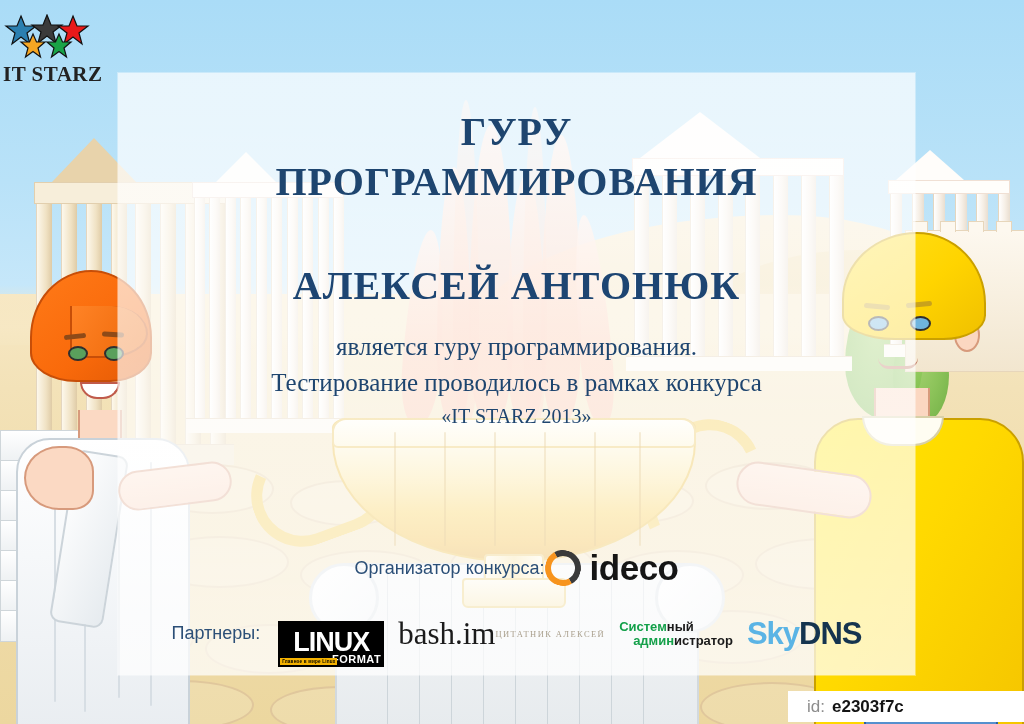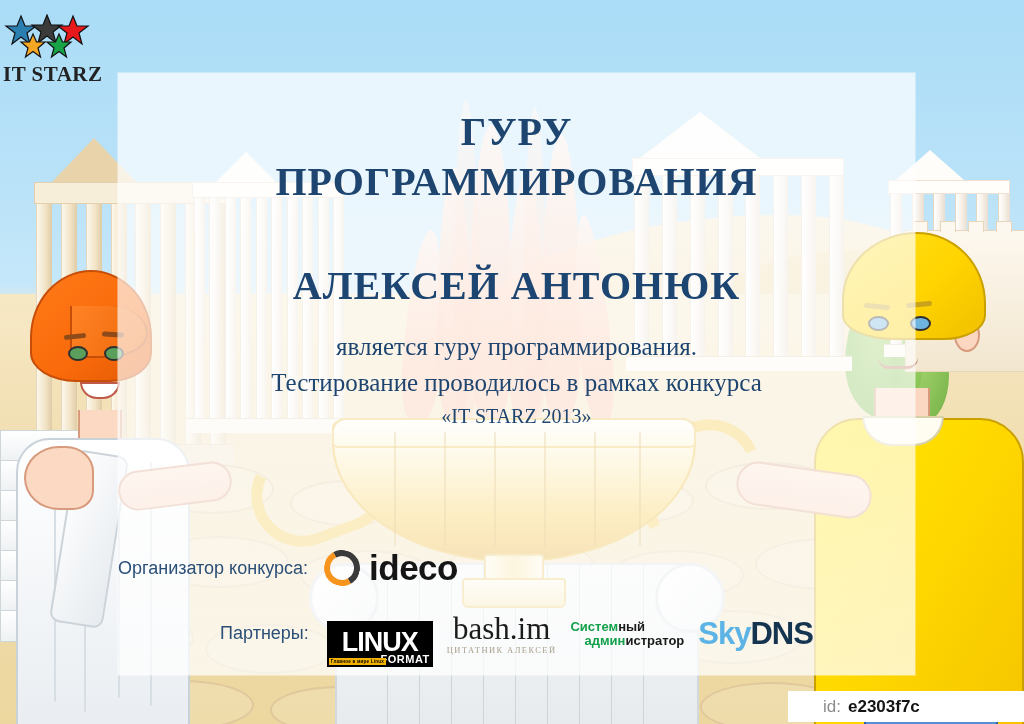--- a/index.html
+++ b/index.html
@@ -276,54 +276,54 @@
   .ct{position:absolute;width:797px;left:118px;text-align:center;font-family:"Liberation Serif", serif;color:#1e456f;}
   #title1{top:108px;font-size:40px;font-weight:bold;letter-spacing:1px;}
   #title2{top:158px;font-size:40px;font-weight:bold;letter-spacing:1px;}
   #subline{top:224px;font-size:19px;color:#26496f;}
   #recipient{top:262px;font-size:40px;font-weight:bold;letter-spacing:1px;color:#1d4572;}
   #body1{top:333px;font-size:25px;}
   #body2{top:369px;font-size:25px;}
   #body3{top:405px;font-size:20px;text-align:center;}
 
   
-  #organizer{position:absolute;left:118px;top:548px;width:797px;display:flex;align-items:center;gap:16px;}
+  #organizer{position:absolute;left:118px;top:548px;width:797px;display:flex;align-items:center;justify-content:center;}
   #organizer .olabel{font-family:"Liberation Sans", sans-serif;font-size:18px;color:#2b4f77;}
   .ideco{display:flex;align-items:center;gap:9px;}
   .ideco .swirl{position:relative;width:36px;height:36px;}
   .ideco .swirl .ring1{position:absolute;inset:0;border-radius:50%;border:6px solid #f7941e;border-top-color:transparent;border-right-color:transparent;transform:rotate(16deg);}
   .ideco .swirl .ring2{position:absolute;inset:0;border-radius:50%;border:6px solid #3a3a3a;border-bottom-color:transparent;border-left-color:transparent;transform:rotate(16deg);}
   .ideco .wm{font-family:"Liberation Sans", sans-serif;font-weight:bold;font-size:35px;color:#151515;letter-spacing:-.5px;}
 
   
   #partners{position:absolute;left:118px;top:600px;width:797px;display:flex;align-items:center;justify-content:center;gap:14px;}
   #partners .plabel{font-family:"Liberation Sans", sans-serif;font-size:18px;color:#2b4f77;margin-right:4px;}
   .lf{position:relative;width:106px;height:46px;background:#000;display:flex;flex-direction:column;justify-content:center;margin-top:21px;}
   .lf .lfmain{color:#fff;font-family:"Liberation Sans", sans-serif;font-weight:bold;font-size:27px;letter-spacing:-1px;text-align:center;line-height:1;margin-top:-3px;}
   .lf .lfsub{position:absolute;right:3px;bottom:2px;color:#fff;font-family:"Liberation Sans", sans-serif;font-weight:bold;font-size:11px;letter-spacing:.5px;}
   .lf .lftag{position:absolute;left:2px;bottom:2px;background:#f5b301;color:#000;font-size:4.6px;font-family:"Liberation Sans", sans-serif;font-weight:bold;padding:1px 2px;letter-spacing:.2px;}
-  .bashim{display:flex;flex-direction:column;align-items:center;}
+  .bashim{display:flex;flex-direction:row;align-items:center;}
   .bashim .bmain{font-family:"Liberation Serif", serif;font-size:31px;color:#1b1b1b;line-height:1;}
   .bashim .bsub{font-family:"Liberation Serif", serif;font-size:8.5px;color:#a99f8c;letter-spacing:1.4px;margin-top:1px;}
   .sysadm{font-family:"Liberation Sans", sans-serif;font-weight:bold;font-size:13px;line-height:1.02;}
   .sysadm .g{color:#14a04a;}
   .sysadm .b{color:#1a1a1a;}
   .sysadm .row2{margin-left:14px;}
   .skydns{font-family:"Liberation Sans", sans-serif;font-weight:bold;font-size:31px;letter-spacing:-1px;}
   .skydns .sky{color:#5bb4e5;}
   .skydns .dns{color:#15344f;}
 
   
   #date{
     position:absolute;left:118px;top:688px;width:600px;text-align:center;
     font-family:"Liberation Sans", sans-serif;font-size:17px;color:#3a3a3a;
   }
   #idbox{
     position:absolute;right:0;top:691px;width:236px;height:31px;background:#fff;
-    display:flex;align-items:center;gap:7px;padding-left:35px;box-sizing:border-box;
+    display:flex;align-items:center;gap:7px;padding-left:19px;box-sizing:border-box;
   }
   #idbox .k{font-family:"Liberation Sans", sans-serif;font-size:17px;color:#8d8d8d;}
   #idbox .v{font-family:"Liberation Sans", sans-serif;font-size:17px;font-weight:bold;color:#141414;}
 </style>
 </head>
 <body>
 
 <div id="cert">
 
   <div class="scene">

